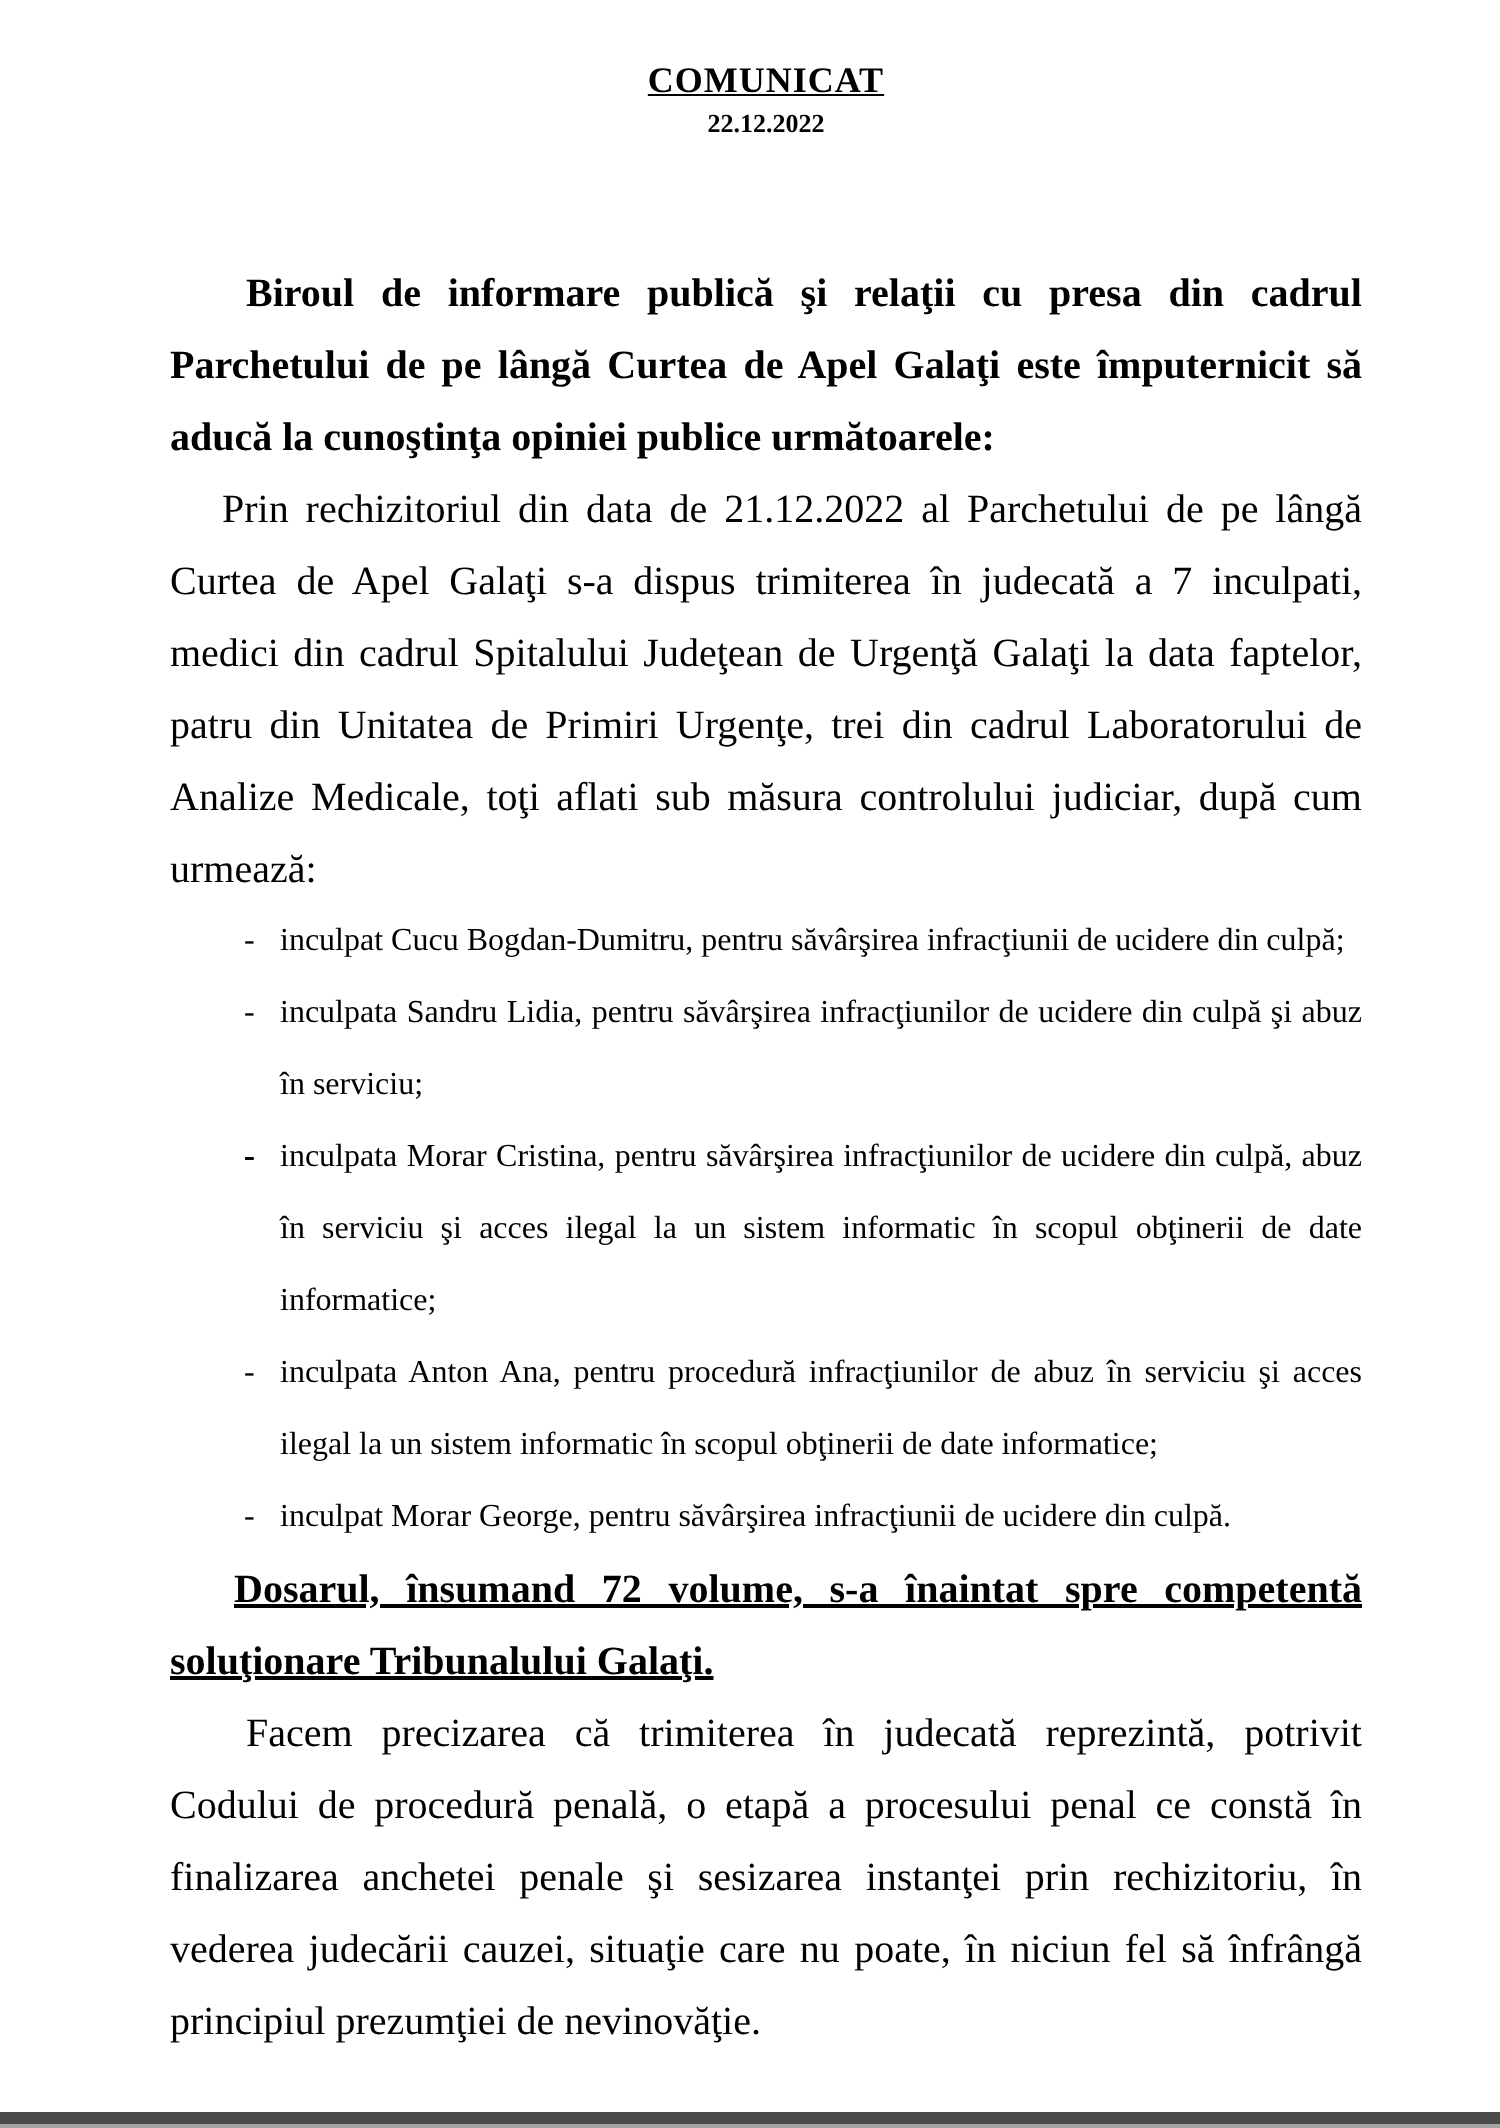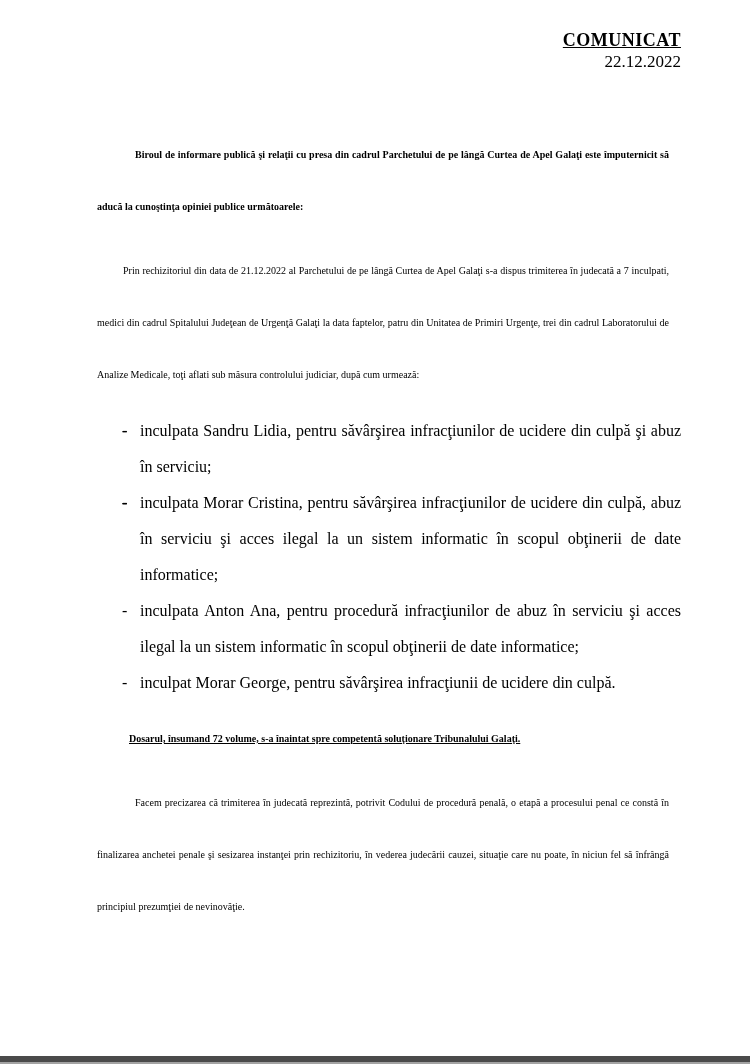--- a/index.html
+++ b/index.html
@@ -11,38 +11,38 @@
     overflow: hidden;
     font-family: "Liberation Serif", "DejaVu Serif", serif;
     color: #000000;
   }
   .content {
     position: absolute;
     left: 85px;
     top: 28px;
     width: 596px;
   }
-  .title-block { text-align: right; }
+  .title-block { text-align: center; }
   .doc-title {
     font-size: 18px;
     font-weight: bold;
     text-decoration: underline;
     letter-spacing: 0.5px;
     line-height: 24px;
   }
   .doc-date {
-    font-size: 17px;
-    font-weight: normal;
+    font-size: 13px;
+    font-weight: bold;
     line-height: 20px;
   }
   .para {
-    font-size: 10px;
-    line-height: 52px;
+    font-size: 20px;
+    line-height: 36px;
     text-align: justify;
-    margin: 12px;
+    margin: 0;
   }
   .para.bold { font-weight: bold; }
   .p-intro   { margin-top: 57px; text-indent: 38px; }
   .p-rechiz  { text-indent: 26px; }
   .p-totodata { text-indent: 28px; }
   .p-dosar   { text-indent: 32px; text-decoration: underline; }
   .p-precizare { text-indent: 38px; }
   .defendant {
     position: relative;
     padding-left: 55px;
@@ -83,20 +83,21 @@
       <div class="doc-date">22.12.2022</div>
     </div>
 
     <p class="para bold p-intro">Biroul de informare publică şi relaţii cu presa din cadrul Parchetului de pe lângă Curtea de Apel Galaţi  este împuternicit să aducă la cunoştinţa opiniei publice următoarele:</p>
 
     <p class="para p-rechiz">Prin rechizitoriul din data de 21.12.2022 al Parchetului de pe lângă Curtea de Apel Galaţi s-a dispus trimiterea în judecată a 7 inculpati, medici din cadrul Spitalului Judeţean de Urgenţă Galaţi la data faptelor, patru din Unitatea de Primiri Urgenţe, trei din cadrul Laboratorului de Analize Medicale, toţi aflati sub măsura controlului judiciar, după cum urmează:</p>
 
     <div class="defendant-list">
       <div class="defendant">
         <span class="bullet">-</span>
+        <span>inculpat Cucu Bogdan-Dumitru, pentru săvârşirea infracţiunii de ucidere din culpă;</span>
       </div>
       <div class="defendant">
         <span class="bullet">-</span>
         <span>inculpata Sandru Lidia, pentru săvârşirea infracţiunilor de ucidere din culpă şi abuz în serviciu;</span>
       </div>
       <div class="defendant">
         <span class="bullet">-</span>
       </div>
       <div class="defendant">
         <span class="bullet">-</span>

